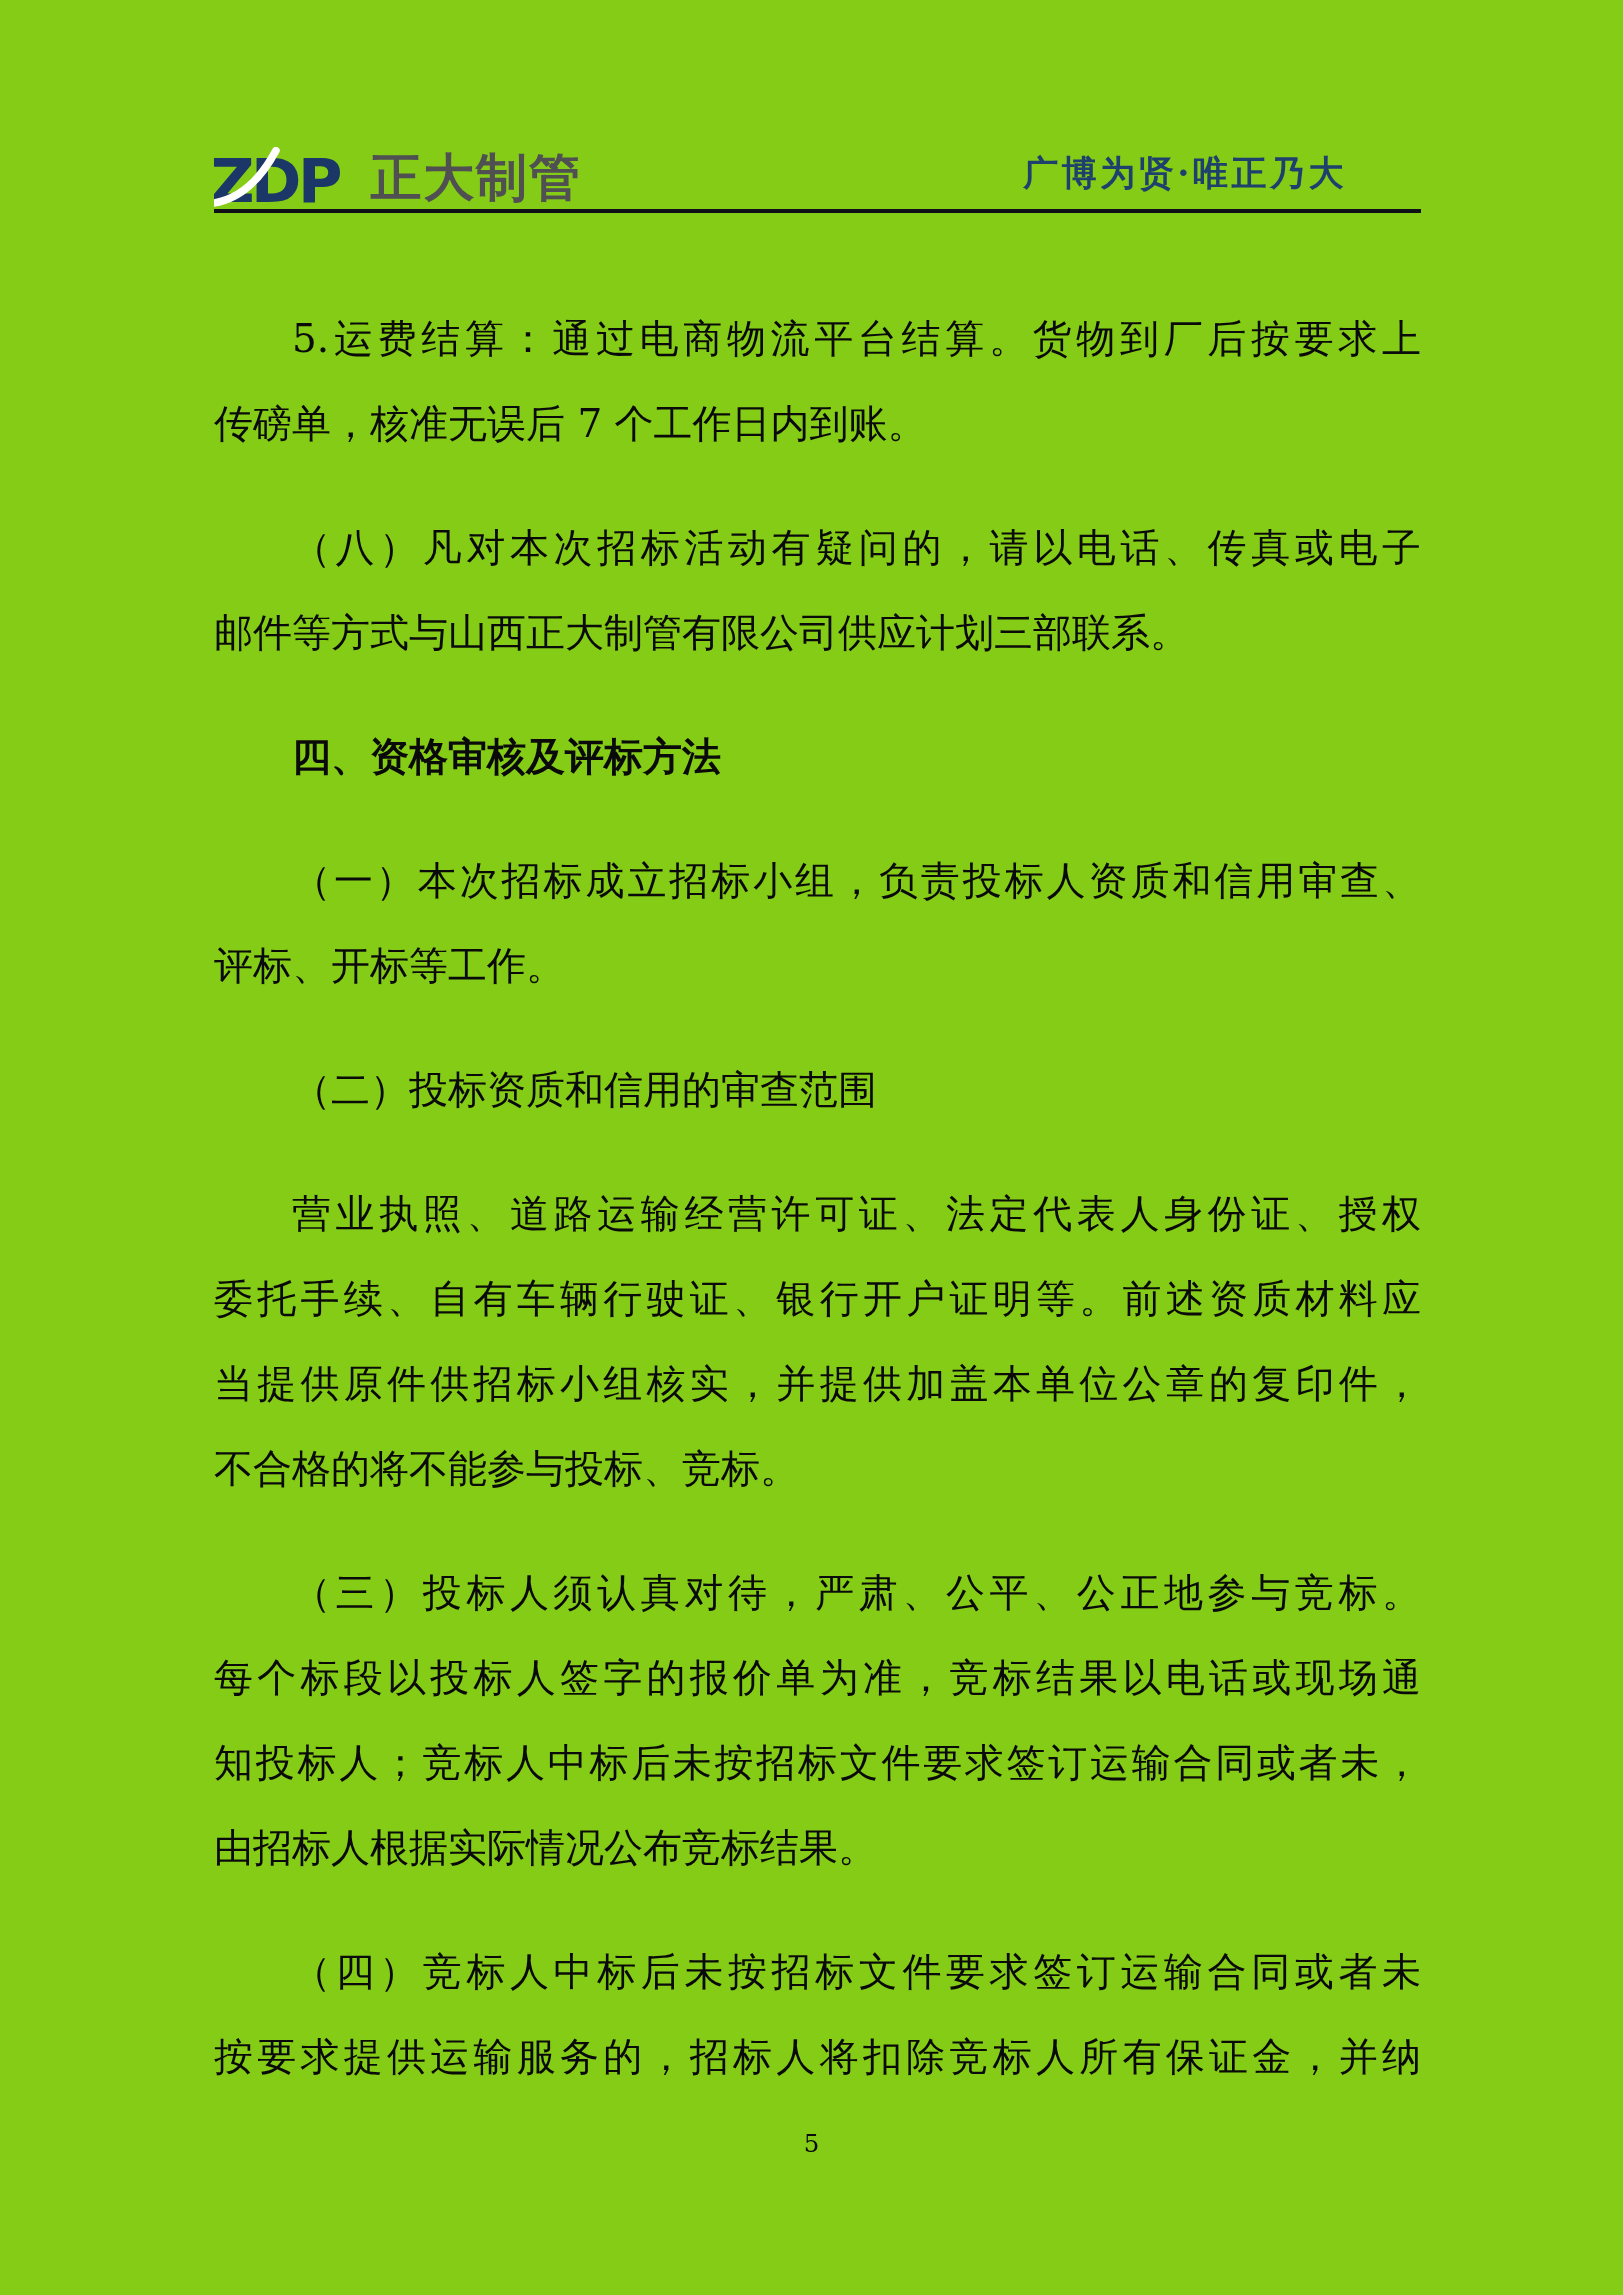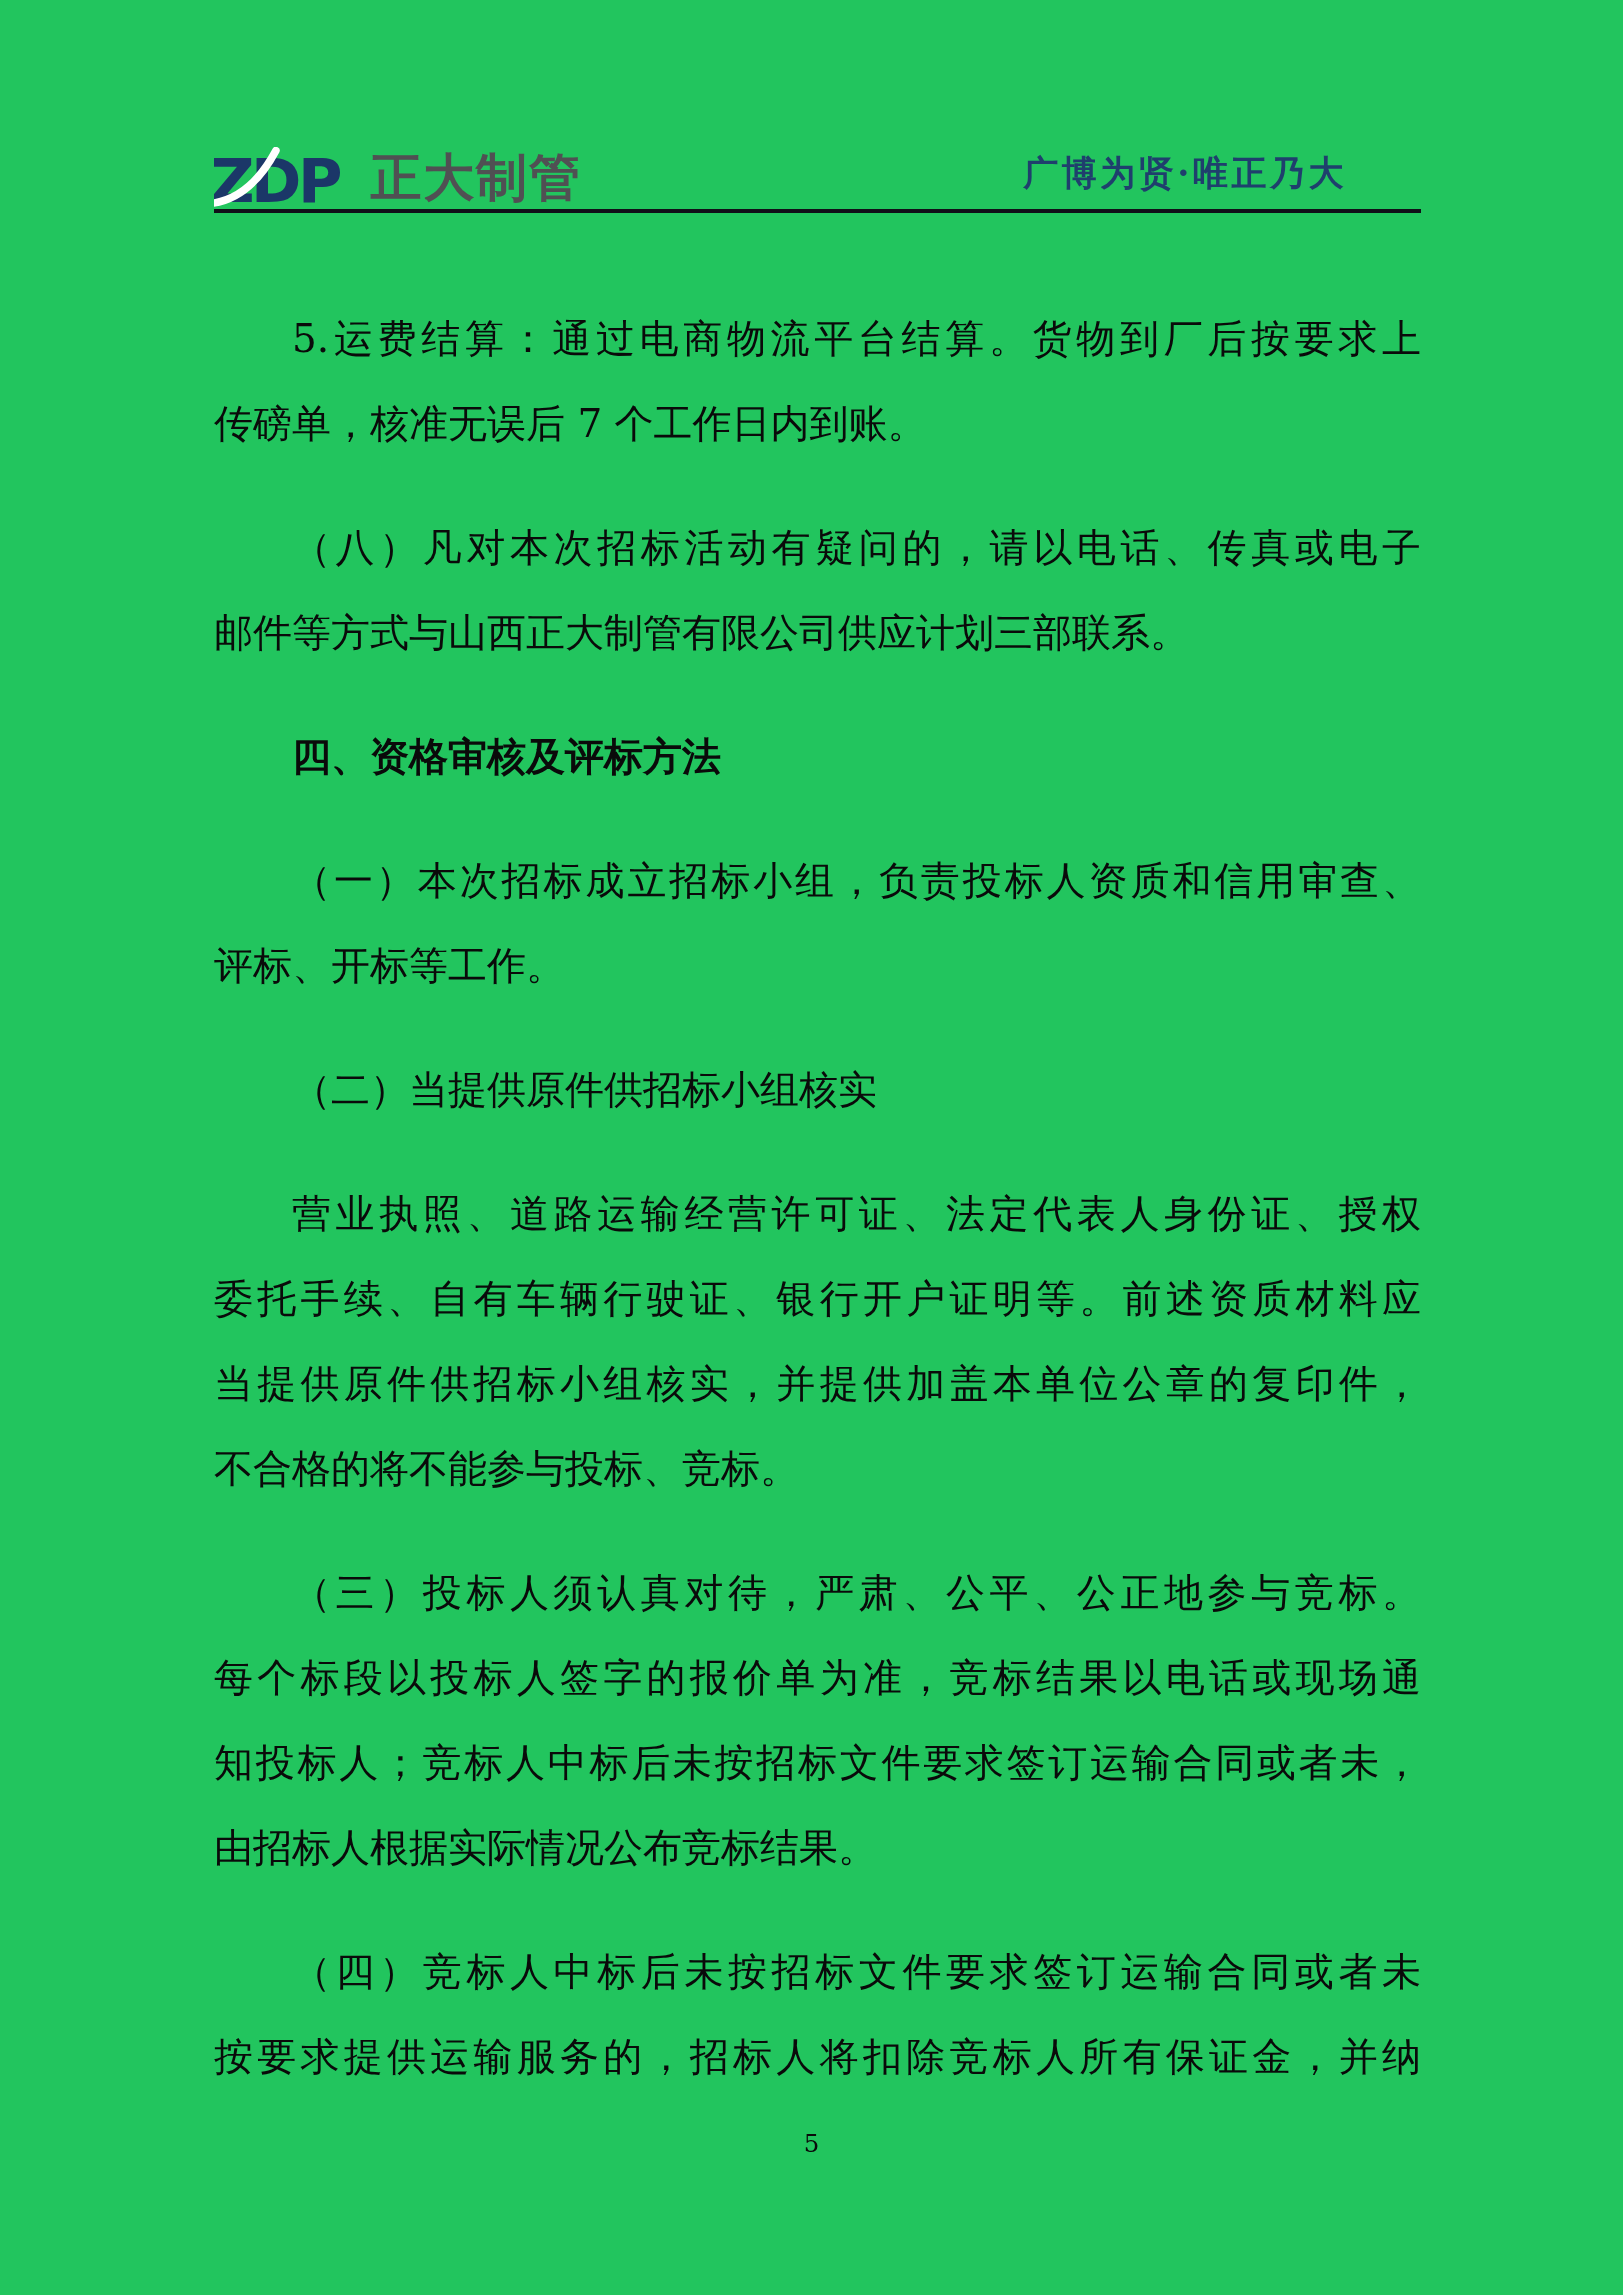--- a/index.html
+++ b/index.html
@@ -1,19 +1,19 @@
 <!DOCTYPE html>
 <html style="font-size:9.4px"><head>
 <meta charset="utf-8">
 <style>
   html,body{margin:0;padding:0;background:#ffffff;}
   .page{
     position:relative;
     width:1623px;height:2295px;
-    background:#22c55e;
+    background:#84cc16;
     overflow:hidden;
     font-family:"DejaVu Serif","Liberation Serif",serif;
     color:#0a0a0a;
   }
   .content{
     margin-left:214px;
     margin-right:202px; 
   }
   
   .header-row{
@@ -113,21 +113,21 @@
       <p class="block heading">
         <span class="line lline ind">四、资格审核及评标方法</span>
       </p>
 
       <p class="block para">
         <span class="line jline ind">（一）本次招标成立招标小组，负责投标人资质和信用审查、</span>
         <span class="line lline">评标、开标等工作。</span>
       </p>
 
       <p class="block para">
-        <span class="line lline ind">（二）当提供原件供招标小组核实</span>
+        <span class="line lline ind">（二）投标资质和信用的审查范围</span>
       </p>
 
       <p class="block para">
         <span class="line jline ind">营业执照、道路运输经营许可证、法定代表人身份证、授权</span>
         <span class="line jline">委托手续、自有车辆行驶证、银行开户证明等。前述资质材料应</span>
         <span class="line jline">当提供原件供招标小组核实，并提供加盖本单位公章的复印件，</span>
         <span class="line lline">不合格的将不能参与投标、竞标。</span>
       </p>
 
       <p class="block para">

